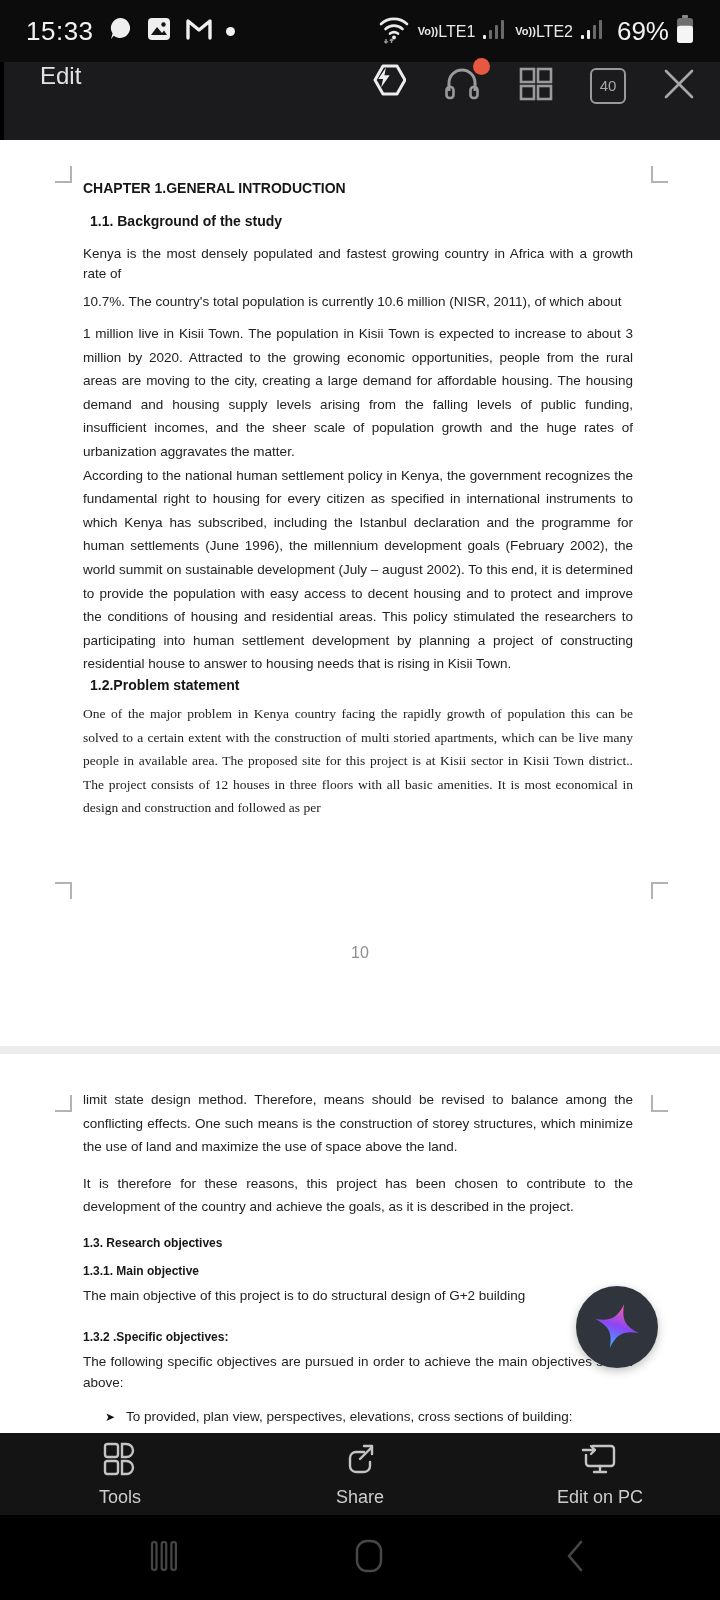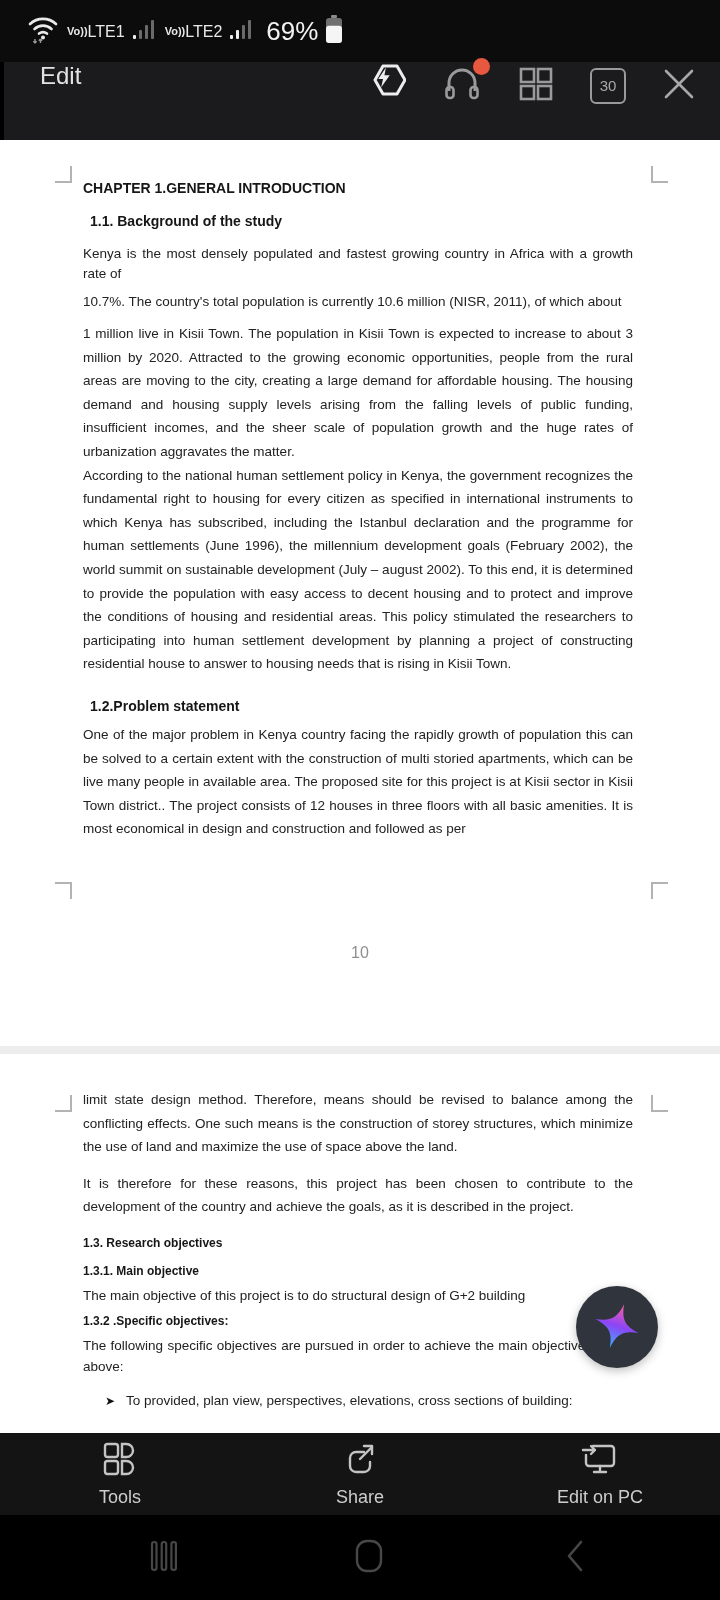--- a/index.html
+++ b/index.html
@@ -36,21 +36,21 @@
   .page-11{height:379px;}
   .page h1{margin:0;padding-top:40px;font-size:14px;font-weight:bold;color:#161616;}
   .page h2{margin:17px 0 0 7px;font-size:14px;font-weight:bold;color:#161616;}
   .page h3{margin:17px 0 0 0;font-size:12px;font-weight:bold;color:#161616;}
   .page p{margin:0;font-size:13.5px;color:#222;}
   .just{text-align:justify;}
   .p-short{margin-top:15px !important;line-height:20px;}
   .p-short2{margin-top:8px !important;line-height:20px;}
   .p-body{margin-top:10px !important;line-height:23.6px;}
   .p-body-cont{margin-top:0 !important;line-height:23.6px;}
-  .p-after-h{margin-top:9px !important;line-height:23.6px;}
+  .p-after-h{margin-top:9px !important;line-height:23.6px;font-family:Liberation Serif, serif;}
   .p7{margin-top:13px !important;line-height:23.6px;}
   .p8{margin-top:7px !important;line-height:21px;}
   .p9{margin-top:7px !important;line-height:21px;}
   .bullet-row{display:flex;margin-top:14px;padding-left:22px;gap:11px;font-size:13.5px;line-height:20px;}
   .bullet-arrow{font-size:12px;color:#111;}
   .page-num{position:absolute;left:0;right:0;top:804px;text-align:center;color:#8f8f8f;font-size:16px;}
   
   .cm{position:absolute;width:15px;height:15px;}
   .cm.tl{border-right:2px solid #b3b3b3;border-bottom:2px solid #b3b3b3;}
   .cm.tr{border-left:2px solid #b3b3b3;border-bottom:2px solid #b3b3b3;}
@@ -73,20 +73,41 @@
   .nav-bar{position:absolute;top:1515px;left:0;width:720px;height:85px;background:#000;}
   .nav-btn{position:absolute;top:0;width:80px;height:85px;background:none;border:none;display:flex;
            align-items:center;justify-content:center;cursor:pointer;padding:0;}
 </style>
 </head>
 <body>
 
 <div class="screen">
 
   <div class="status-bar">
+    <div class="sb-left">
+      <span class="sb-time">15:33</span>
+      <span>
+        <svg width="26" height="26" viewBox="0 0 26 26">
+            <path d="M13 2a10 10 0 1 1-6.2 17.8L4 23l1.6-5.4A10 10 0 0 1 13 2z" fill="#efefef"></path>
+          </svg>
+      </span>
+      <span>
+        <svg width="26" height="26" viewBox="0 0 26 26">
+            <rect x="2" y="2" width="22" height="22" rx="4" fill="#efefef"></rect>
+            <path d="M5 19l6-8 5 6 2-2.5 3 4.5z" fill="#141414"></path>
+            <circle cx="17.5" cy="8.5" r="2.2" fill="#141414"></circle>
+          </svg>
+      </span>
+      <span>
+        <svg width="28" height="26" viewBox="0 0 28 26">
+            <path d="M3 22V5l11 9L25 5v17" fill="none" stroke="#efefef" stroke-width="3.4" stroke-linecap="round" stroke-linejoin="round"></path>
+          </svg>
+      </span>
+      <span class="sb-dot"></span>
+    </div>
     <div class="sb-right">
       <span>
         <svg width="34" height="32" viewBox="0 0 34 32">
           <path d="M4 11a19 19 0 0 1 26 0" fill="none" stroke="#e9e9e9" stroke-width="2.6" stroke-linecap="round"></path>
           <path d="M8.5 16a12.5 12.5 0 0 1 17 0" fill="none" stroke="#e9e9e9" stroke-width="2.6" stroke-linecap="round"></path>
           <path d="M13 20.6a6.5 6.5 0 0 1 8 0" fill="none" stroke="#e9e9e9" stroke-width="2.6" stroke-linecap="round"></path>
           <circle cx="17" cy="24.6" r="2" fill="#e9e9e9"></circle>
           <path d="M9 26v4m0 0l-1.6-1.8M9 30l1.6-1.8" stroke="#9a9a9a" stroke-width="1.4" fill="none"></path>
           <path d="M14.5 30v-4m0 0l-1.6 1.8m1.6-1.8l1.6 1.8" stroke="#9a9a9a" stroke-width="1.4" fill="none"></path>
         </svg>
@@ -151,21 +172,21 @@
         <span>
           <svg width="36" height="36" viewBox="0 0 36 36">
             <rect x="3" y="3" width="13" height="13" fill="none" stroke="#9a9a9a" stroke-width="2.6"></rect>
             <rect x="20" y="3" width="13" height="13" fill="none" stroke="#9a9a9a" stroke-width="2.6"></rect>
             <rect x="3" y="20" width="13" height="13" fill="none" stroke="#9a9a9a" stroke-width="2.6"></rect>
             <rect x="20" y="20" width="13" height="13" fill="none" stroke="#9a9a9a" stroke-width="2.6"></rect>
           </svg>
         </span>
       </button>
       <button class="icon-btn">
-        <span class="badge50">30</span>
+        <span class="badge50">40</span>
       </button>
       <button class="icon-btn">
         <span>
           <svg width="34" height="34" viewBox="0 0 34 34">
             <path d="M4 4l26 26M30 4L4 30" stroke="#a8a8a8" stroke-width="2.6" stroke-linecap="round"></path>
           </svg>
         </span>
       </button>
     </div>
   </div>
@@ -176,37 +197,37 @@
       <span class="cm tr" style="left:651px;top:26px;"></span>
       <span class="cm bl" style="left:55px;top:742px;"></span>
       <span class="cm br" style="left:651px;top:742px;"></span>
 
       <h1>CHAPTER 1.GENERAL INTRODUCTION</h1>
       <h2>1.1. Background of the study</h2>
       <p class="p-short just">Kenya is the most densely populated and fastest growing country in Africa with a growth rate of</p>
       <p class="p-short2 just">10.7%. The country's total population is currently 10.6 million (NISR, 2011), of which about</p>
       <p class="p-body just">1 million live in Kisii Town. The population in Kisii Town is expected to increase to about 3 million by 2020. Attracted to the growing economic opportunities, people from the rural areas are moving to the city, creating a large demand for affordable housing. The housing demand and housing supply levels arising from the falling levels of public funding, insufficient incomes, and the sheer scale of population growth and the huge rates of urbanization aggravates the matter.</p>
       <p class="p-body-cont just">According to the national human settlement policy in Kenya, the government recognizes the fundamental right to housing for every citizen as specified in international instruments to which Kenya has subscribed, including the Istanbul declaration and the programme for human settlements (June 1996), the millennium development goals (February 2002), the world summit on sustainable development (July – august 2002). To this end, it is determined to provide the population with easy access to decent housing and to protect and improve the conditions of housing and residential areas. This policy stimulated the researchers to participating into human settlement development by planning a project of constructing residential house to answer to housing needs that is rising in Kisii Town.</p>
-      <h2 style="margin-top:22px;">1.2.Problem statement</h2>
+      <h2 style="margin-top:1px;">1.2.Problem statement</h2>
       <p class="p-after-h just">One of the major problem in Kenya country facing the rapidly growth of population this can be solved to a certain extent with the construction of multi storied apartments, which can be live many people in available area. The proposed site for this project is at Kisii sector in Kisii Town district.. The project consists of 12 houses in three floors with all basic amenities. It is most economical in design and construction and followed as per</p>
       <div class="page-num">10</div>
     </section>
 
     <div class="page-sep"></div>
 
     <section class="page page-11">
       <span class="cm tl" style="left:55px;top:41px;"></span>
       <span class="cm tr" style="left:651px;top:41px;"></span>
 
       <p class="just" style="padding-top:34px;line-height:23.6px;">limit state design method. Therefore, means should be revised to balance among the conflicting effects. One such means is the construction of storey structures, which minimize the use of land and maximize the use of space above the land.</p>
       <p class="p7 just">It is therefore for these reasons, this project has been chosen to contribute to the development of the country and achieve the goals, as it is described in the project.</p>
       <h3>1.3. Research objectives</h3>
       <h3 style="margin-top:14px;">1.3.1. Main objective</h3>
       <p class="p8">The main objective of this project is to do structural design of G+2  building</p>
-      <h3 style="margin-top:8px;">1.3.2 .Specific objectives:</h3>
+      <h3 style="margin-top:24px;">1.3.2 .Specific objectives:</h3>
       <p class="p9 just">The following specific objectives are pursued in order to achieve the main objectives stated above:</p>
       <div class="bullet-row">
         <span class="bullet-arrow">➤</span>
         <span>To provided, plan view, perspectives, elevations, cross sections of building:</span>
       </div>
     </section>
   </div>
 
   <button class="fab">
     <span>

